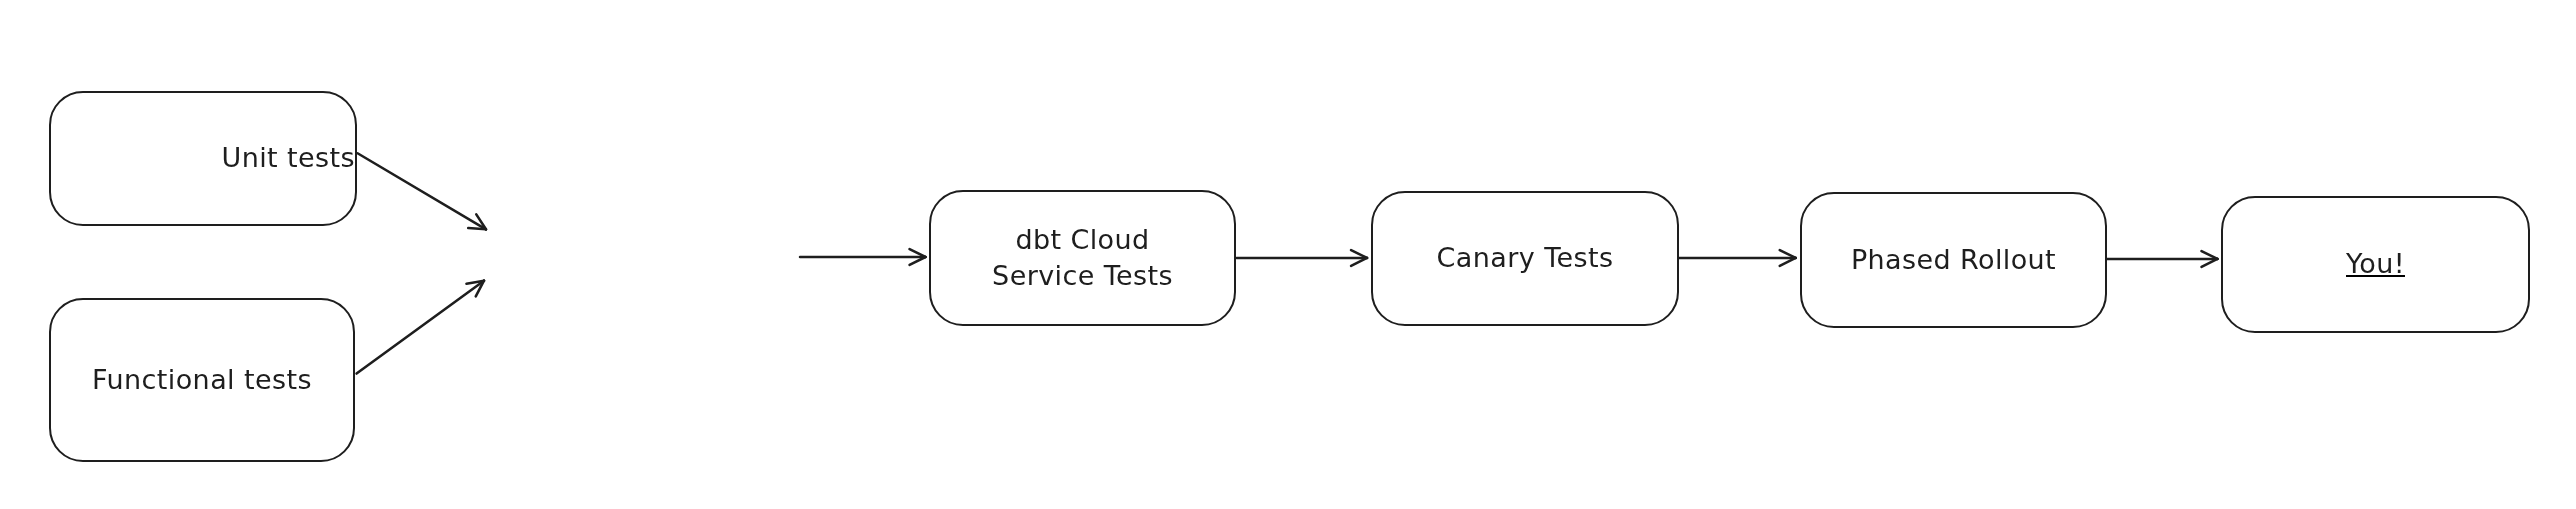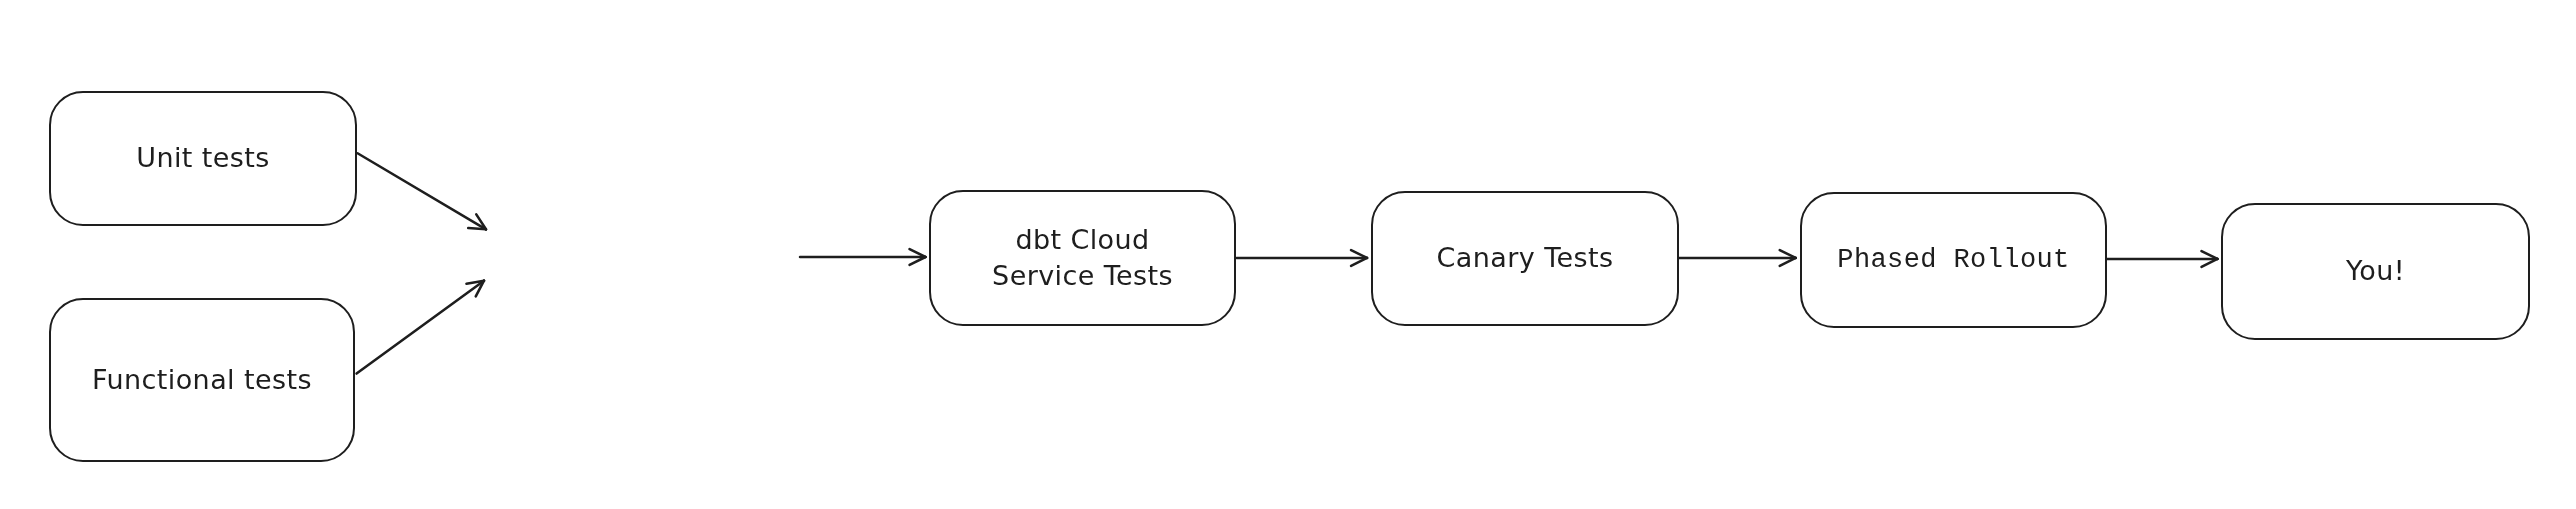--- a/index.html
+++ b/index.html
@@ -81,33 +81,33 @@
         <line x1="1818" y1="261" x2="1801.8710550445405" y2="253.00893407462064"></line>
         <line x1="1818" y1="261" x2="1801.8710550445405" y2="268.99106592537936"></line>
       </g>
       <g>
         <line x1="2133" y1="262" x2="2245" y2="262"></line>
         <line x1="2245" y1="262" x2="2228.8710550445408" y2="254.00893407462064"></line>
         <line x1="2245" y1="262" x2="2228.8710550445408" y2="269.99106592537936"></line>
       </g>
     </svg>
   <div id="dot" class="artifact-dot" style="left: 228px; top: 314px; background: rgb(224, 82, 82);"></div>
-<div class="node" style="left: 49px; top: 91px; width: 308px; height: 135px;">
+<div class="node" style="left: 49px; top: 91px; width: 308px; height: 135px; justify-content: flex-end;">
       <span class="label">Unit tests</span>
     </div>
     <div class="node" style="left: 49px; top: 298px; width: 306px; height: 164px;">
       <span class="label">Functional tests</span>
     </div>
     <div class="node" style="left: 929px; top: 190px; width: 307px; height: 136px;">
       <span class="label">dbt Cloud
 Service Tests</span>
     </div>
     <div class="node" style="left: 1371px; top: 191px; width: 308px; height: 135px;">
       <span class="label">Canary Tests</span>
     </div>
-    <div class="node" style="left: 1800px; top: 192px; width: 307px; height: 136px; font-family: Liberation Mono, monospace;">
+    <div class="node" style="left: 1800px; top: 192px; width: 307px; height: 136px;">
       <span class="label">Phased Rollout</span>
     </div>
-    <div class="node" style="left: 2221px; top: 203px; width: 309px; height: 137px;">
+    <div class="node" style="left: 2221px; top: 196px; width: 309px; height: 137px; text-decoration: underline;">
       <span class="label">You!</span>
     </div>
   </div>
 
 
 </body></html>

